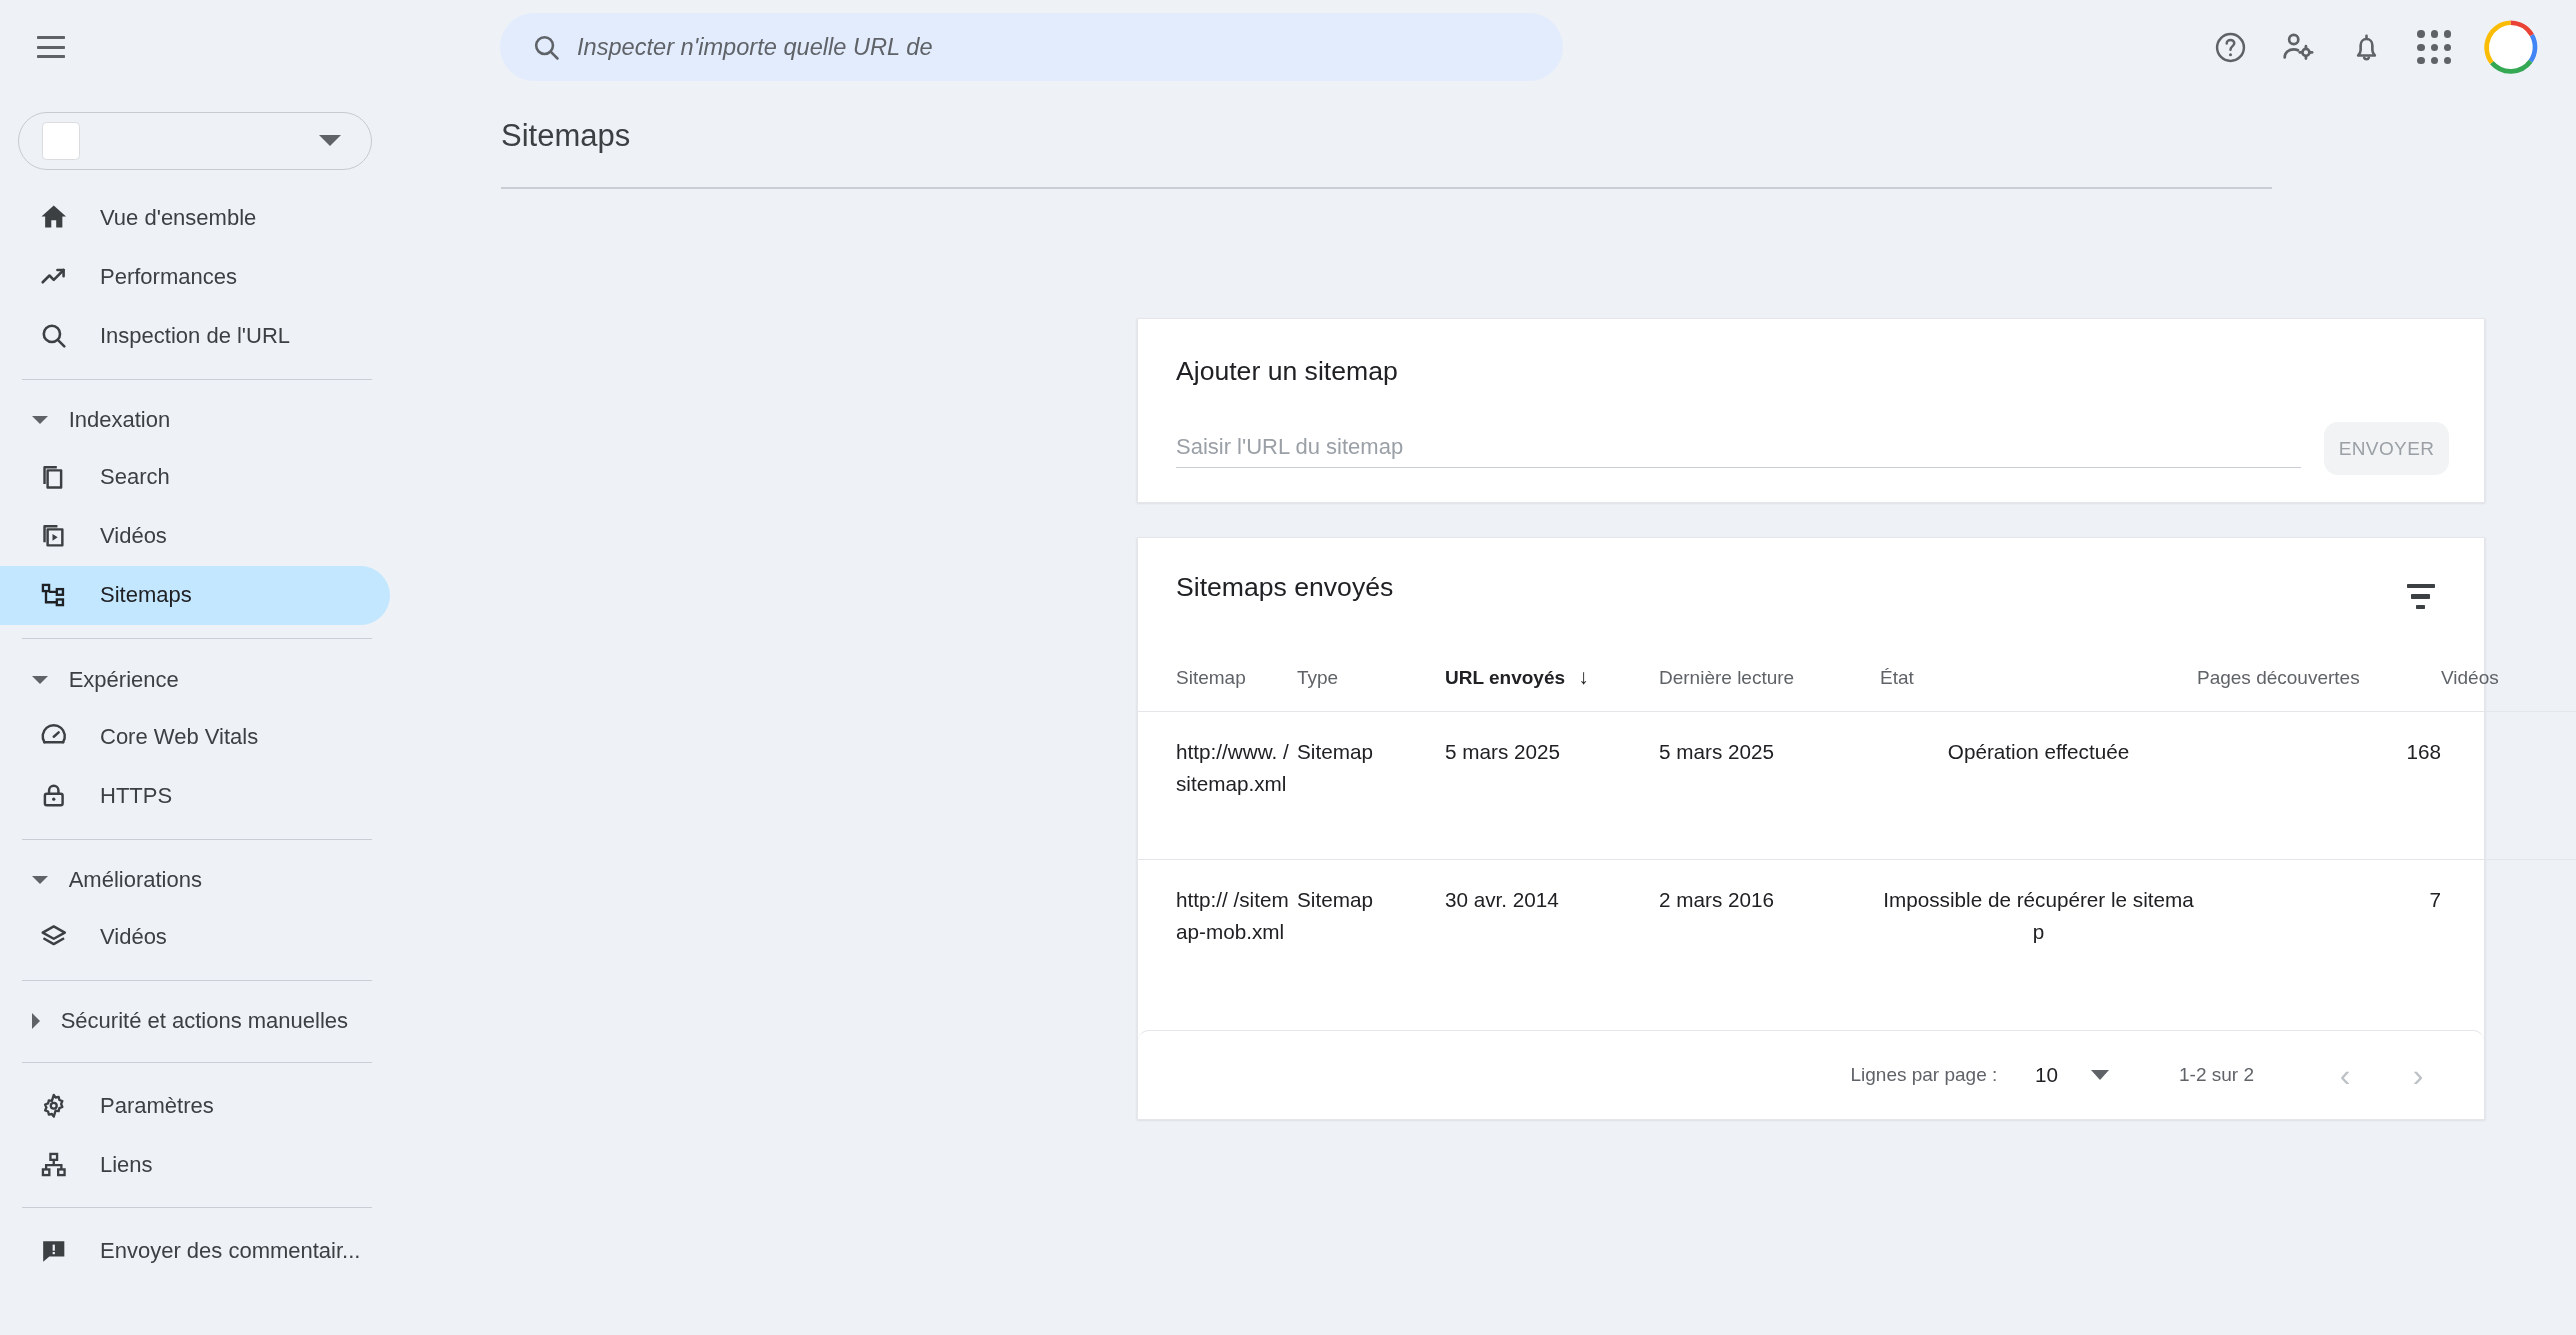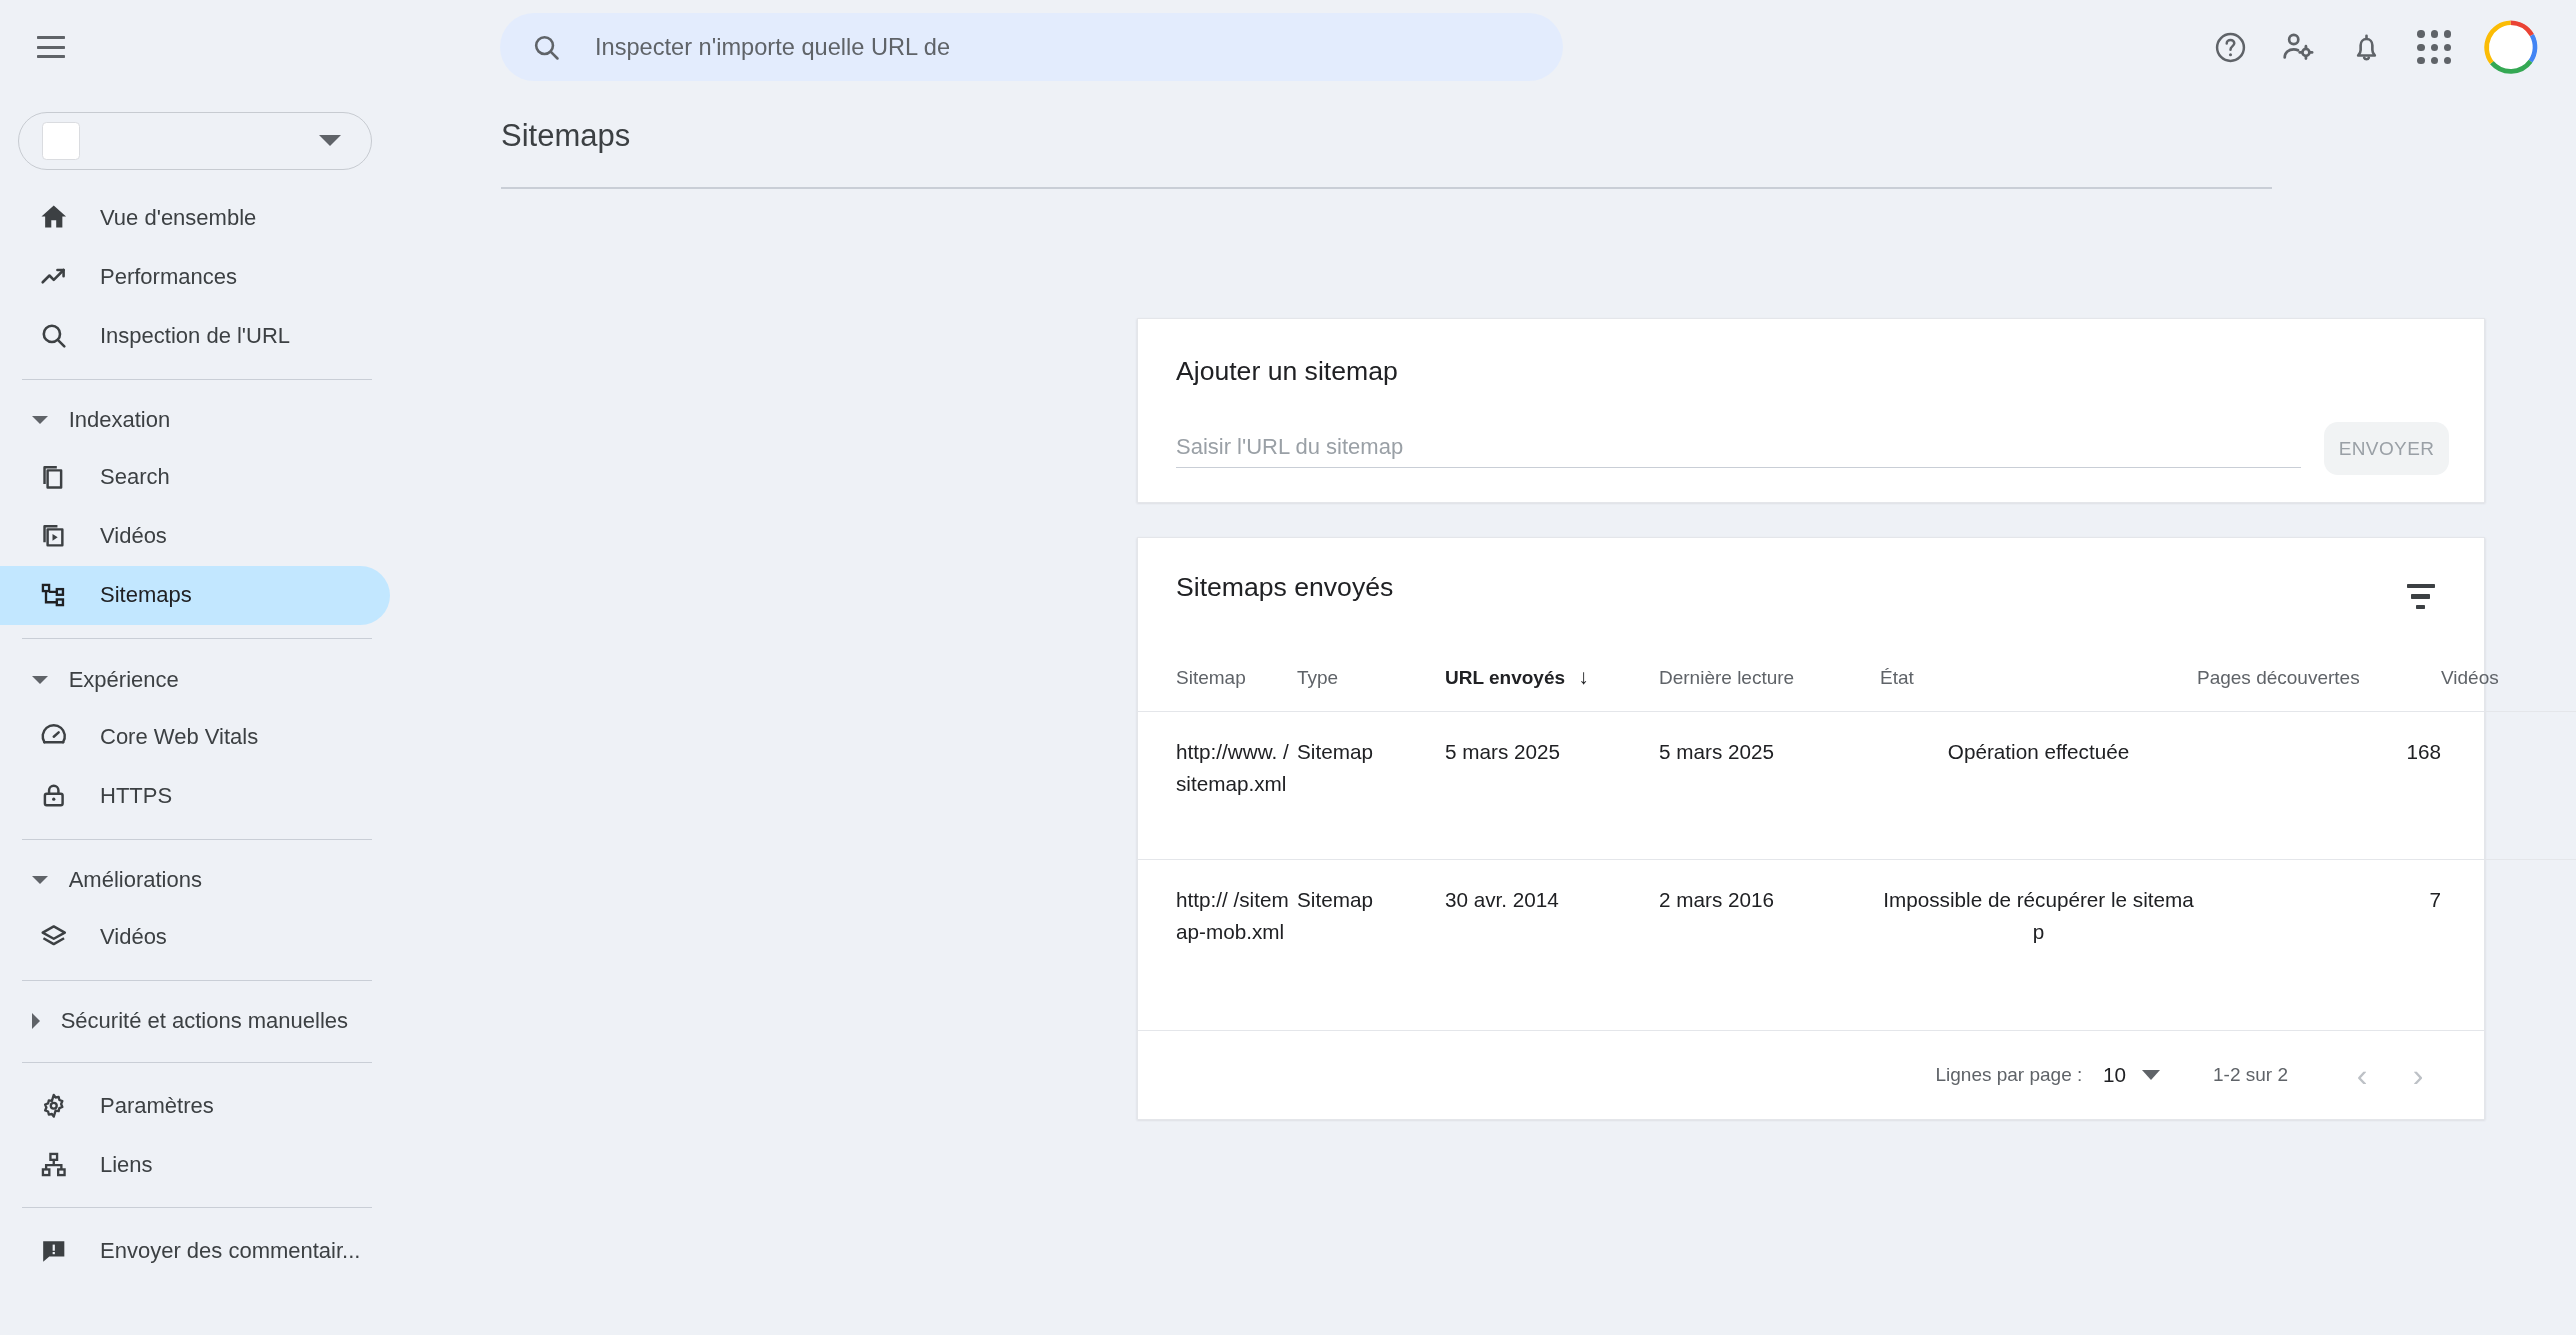--- a/index.html
+++ b/index.html
@@ -32,21 +32,21 @@
   #brand .logo .y { color:#fbbc05; } #brand .logo .g { color:#34a853; }
   #brand .product { margin-left: 10.3px; font-size: 37px; color:#5f6368; font-weight: 400; letter-spacing: -0.4px; }
 
   #searchbox {
     position: absolute; left: 500px; top: 13.3px;
     width: 1063px; height: 68px;
     background: #e3ecfd; border-radius: 34px;
     display: flex; align-items: center; cursor: text;
   }
   #searchbox .s-icon { margin-left: 31px; width: 31px; height: 31px; flex: none; }
-  #searchbox .s-text { margin-left: 33px; font-size: 23.6px; color: #5f6368; }
+  #searchbox .s-text { margin-left: 15px; font-size: 23.6px; color: #5f6368; font-style: italic; }
 
   #topicons { position: absolute; right: 38px; top: 13.3px; display: flex; align-items: center; gap: 0; }
   .ticon { width: 68px; height: 68px; display:flex; align-items:center; justify-content:center; cursor:pointer; }
   #appsgrid { width: 68px; height: 68px; display:grid; grid-template-columns: repeat(3, 7.4px);
     grid-template-rows: repeat(3,7.4px); gap: 5.9px; align-content:center; justify-content:center; cursor:pointer; }
   #appsgrid span { width:7.4px; height:7.4px; background:#5f6368; border-radius:50%; }
   #avatar { width: 55px; height: 55px; margin-left: 14.8px; border-radius: 50%; cursor: pointer; }
 
   
   #sidebar {
@@ -146,21 +146,21 @@
   .c-videos  { width: 148px; text-align: right; padding-right: 7.4px !important; }
   th.c-pages, td.c-pages { text-align: right; }
   th.c-videos, td.c-videos { text-align: right; }
   .state-ok  { color: #188038; }
   .state-err { color: #d93025; }
   .row-tall td { height: 148px; }
 
   #pager {
     position: absolute; left: 0; right: 0; bottom: 0; height: 89px;
     border-top: 0.7px solid #e4e6ea; display: flex; align-items: center;
-    justify-content: flex-end; padding-right: 38px; gap: 0;
+    justify-content: flex-end; padding-right: 38px; gap: 17px; border-radius: 11px;
   }
   #pager .lbl { font-size: 19px; color: #5f6368; }
   #pager .rpp { font-size: 20.7px; color: #202124; margin-left: 20.7px; cursor: pointer; }
   #pager .rpp-caret { margin-left: 16px; width:0;height:0;
     border-left:9.6px solid transparent;border-right:9.6px solid transparent;border-top:10.3px solid #5f6368; cursor:pointer;}
   #pager .range { font-size: 19px; color: #5f6368; margin-left: 53px; }
   #pager .chev { width: 56px; height: 56px; display:flex;align-items:center;justify-content:center;
      font-size: 32px; color: #bdc1c6; cursor: pointer; }
   #pager .chev.first { margin-left: 46px; }
 </style>

